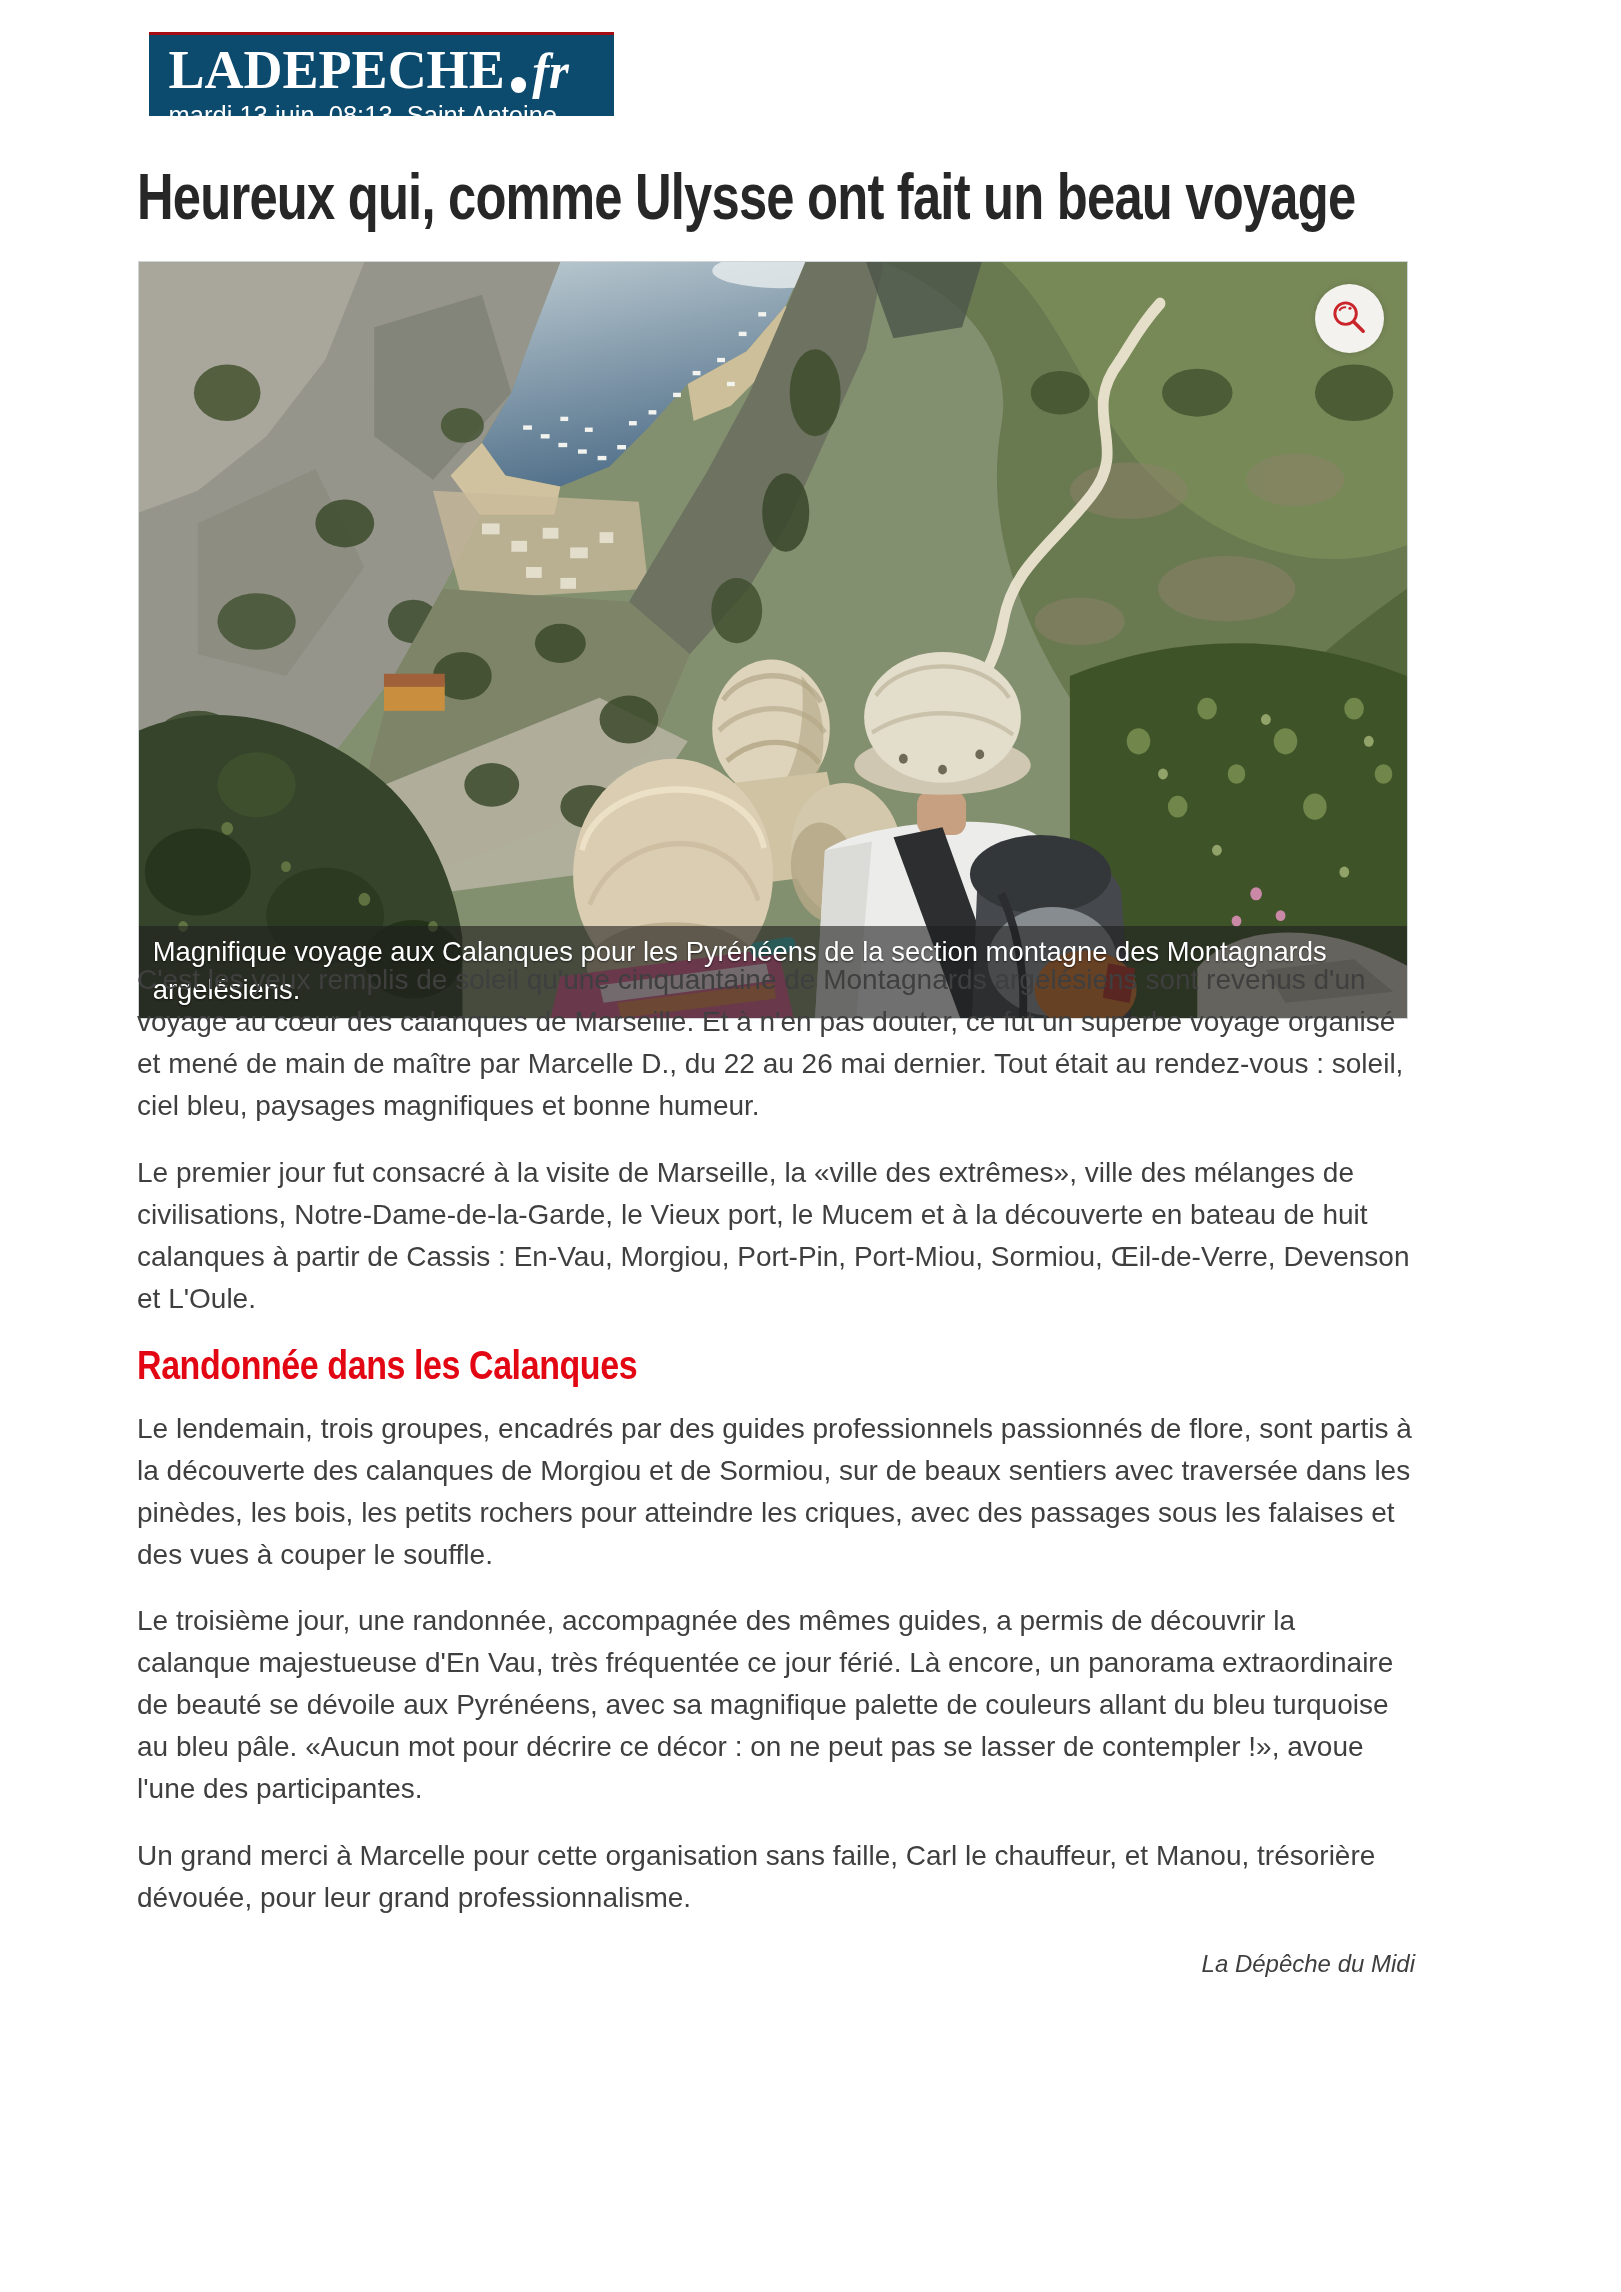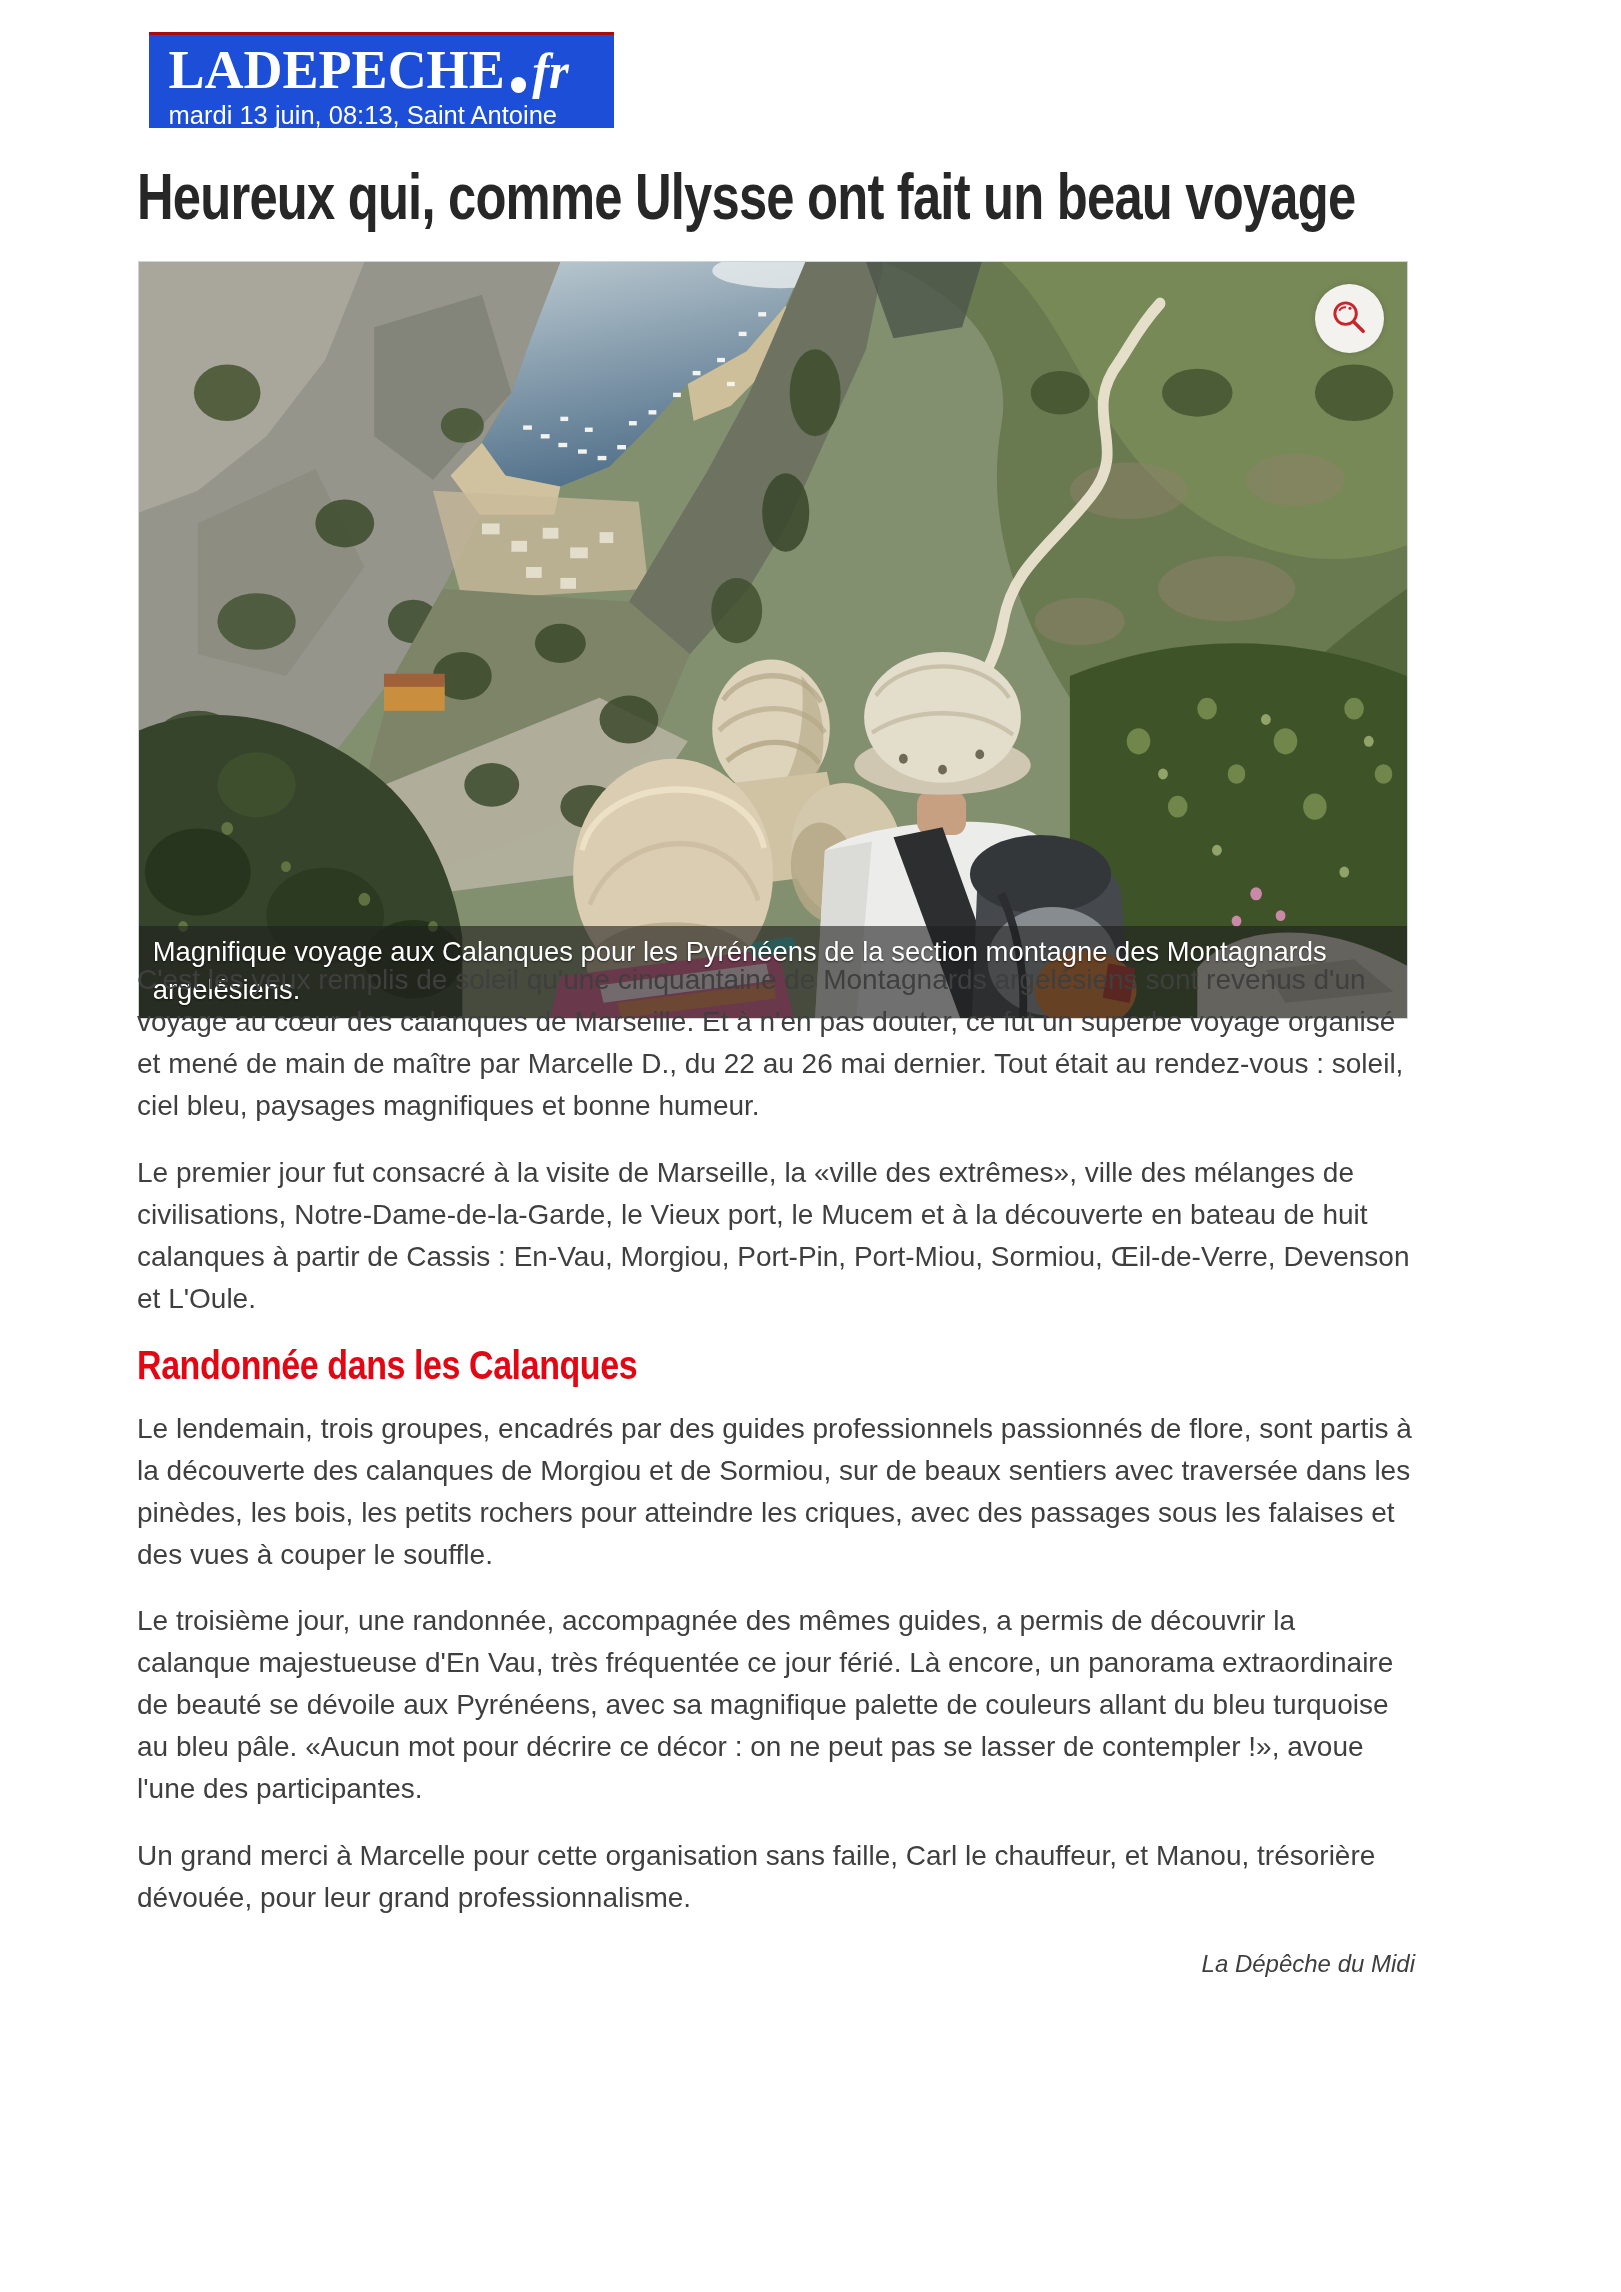--- a/index.html
+++ b/index.html
@@ -1,21 +1,21 @@
 <!DOCTYPE html>
 <html><head>
 <meta charset="utf-8">
 <style>
   html,body{margin:0;padding:0;background:#ffffff;}
   body{width:1621px;height:2293px;position:relative;overflow:hidden;
        font-family:"Liberation Sans", sans-serif;-webkit-font-smoothing:antialiased;}
 
   
-  .logo{position:absolute;left:149px;top:32px;width:465px;height:96px;
-        background:#1d4ed8;border-top:3.9px solid #a50d12;box-sizing:border-box;
+  .logo{position:absolute;left:149px;top:32px;width:465px;height:84px;
+        background:#0c4a6e;border-top:3.9px solid #a50d12;box-sizing:border-box;
         display:block;text-decoration:none;cursor:pointer;}
   .logo-line{display:flex;align-items:baseline;padding:7.8px 0 0 19.6px;color:#fff;}
   .logo-main{font-family:"Liberation Serif", serif;font-weight:bold;font-size:54px;
              letter-spacing:0px;line-height:1;}
   .logo-dot{width:15.7px;height:15.7px;background:#fff;border-radius:50%;
             display:inline-block;margin:0 5.9px 3.9px 5.9px;align-self:flex-end;}
   .logo-fr{font-family:"Liberation Serif", serif;font-style:italic;font-weight:bold;
            font-size:51px;line-height:1;}
   .logo-date{color:#fff;font-size:25.5px;padding-left:19.6px;margin-top:4px;}
 

